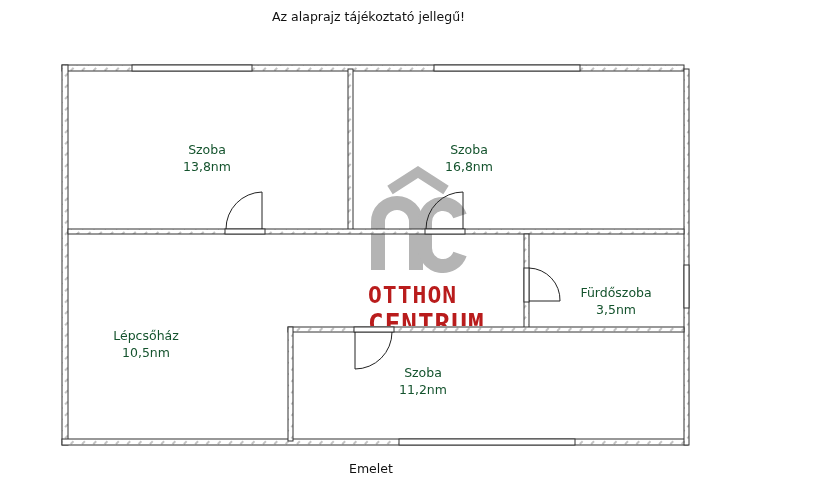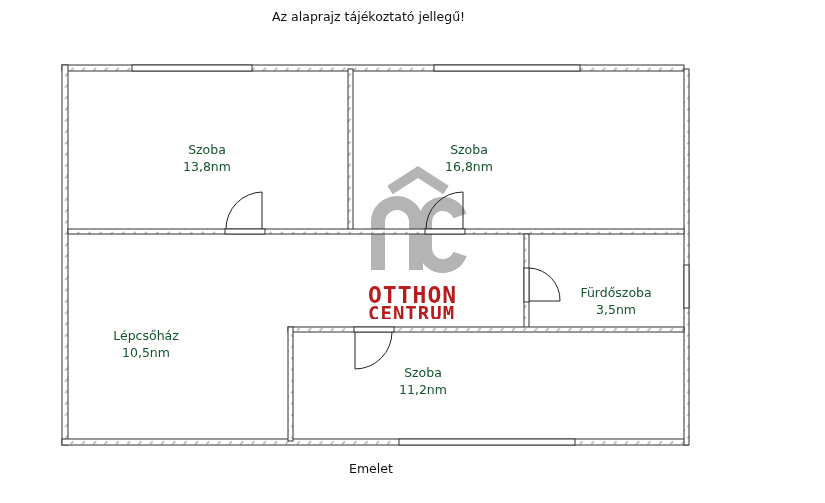--- a/index.html
+++ b/index.html
@@ -75,21 +75,21 @@
     <path d="M 529 268 A 32 32 0 0 1 560 301"></path>
   </g>
   <g fill="none" stroke="#222" stroke-width="1">
     <rect x="354" y="327" width="40" height="5" fill="#fff" stroke="#333"></rect>
     <line x1="355" y1="332" x2="355" y2="369"></line>
     <path d="M 355 369 A 37 37 0 0 0 392 332"></path>
   </g>
 </svg>
 
 <div class="watermark-text" style="left:368px; top:282px; font-size:23px;">OTTHON</div>
-<div class="watermark-text" style="left:368px; top:302px; font-size:19px; height:17px; overflow:hidden;">CENTRUM</div>
+<div class="watermark-text" style="left:368px; top:309px; font-size:26px; height:17px; overflow:hidden;">CENTRUM</div>
 
 <div class="room-label" style="left:207px; top:141px;">
   <div>Szoba</div>
   <div>13,8nm</div>
 </div>
 <div class="room-label" style="left:469px; top:141px;">
   <div>Szoba</div>
   <div>16,8nm</div>
 </div>
 <div class="room-label" style="left:616px; top:284px;">

